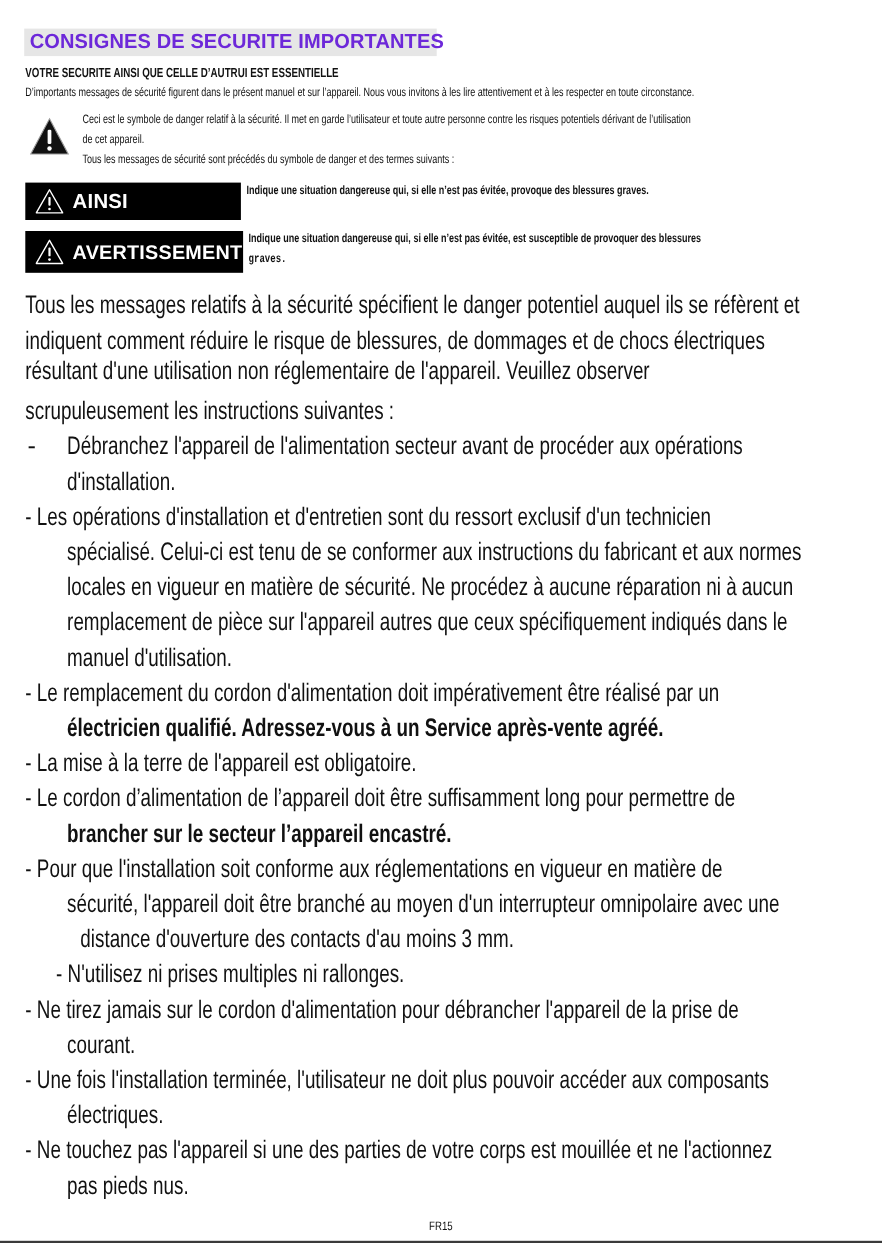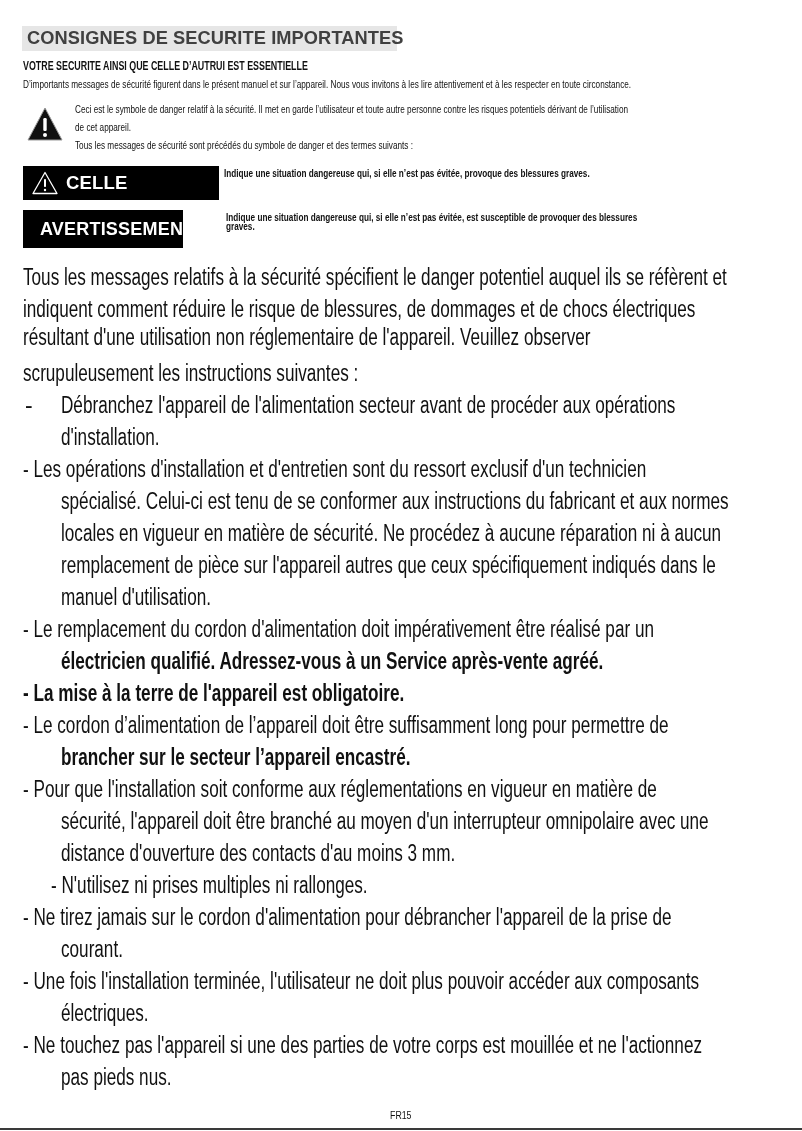--- a/index.html
+++ b/index.html
@@ -1,21 +1,21 @@
 <!DOCTYPE html>
 <html><head>
 <meta charset="utf-8">
 <style>
   html, body { margin: 0; padding: 0; background: #ffffff; }
   body { width: 802px; height: 1131px; position: relative; overflow: hidden; color: #111; font-family: "Liberation Sans", sans-serif; }
   .abs { position: absolute; white-space: nowrap; }
   .cond { display: inline-block; transform-origin: 0 0; }
 
   .title-band { position: absolute; left: 22px; top: 26px; width: 375px; height: 25px; background: #e6e6e6; }
-  .title { position: absolute; left: 27px; top: 27px; font-weight: bold; font-size: 18.5px; letter-spacing: 0.1px; color: #404040; }
+  .title { position: absolute; left: 27px; top: 27px; font-weight: bold; font-size: 18.5px; letter-spacing: 0.1px; color: #6d28d9; }
   .subtitle { position: absolute; left: 23px; top: 59px; font-weight: bold; font-size: 12px; text-decoration: underline; }
   .small { font-size: 11px; }
   .small-bold { font-size: 11px; font-weight: bold; }
 
   .warn-tri { position: absolute; left: 27px; top: 106px; width: 36px; height: 36px; }
 
   .label-box { position: absolute; background: #000; color: #fff; display: flex; align-items: center; }
   .label-box .lbl { font-weight: bold; font-size: 18.5px; letter-spacing: 0.2px; }
   .label-box svg { margin: 0 8px 0 9px; }
 
@@ -51,38 +51,38 @@
 <div class="abs small" style="left:75px; top:139px;">
   <span class="cond" style="transform:scaleX(0.745)">Tous les messages de sécurité sont précédés du symbole de danger et des termes suivants :</span>
 </div>
 
 <div class="label-box" style="left:23px; top:166px; width:196px; height:34px;">
   <svg width="26" height="24" viewBox="0 0 26 24">
     <polygon points="13,1.5 25,22.5 1,22.5" fill="none" stroke="#fff" stroke-width="1.3" stroke-linejoin="round"></polygon>
     <rect x="12" y="8" width="2" height="8" rx="0.8" fill="#fff"></rect>
     <circle cx="13" cy="19" r="1.2" fill="#fff"></circle>
   </svg>
-  <span class="lbl">CELLE</span>
+  <span class="lbl">AINSI</span>
 </div>
 <div class="abs small-bold" style="left:224px; top:167px;">
   <span class="cond" style="transform:scaleX(0.745)">Indique une situation dangereuse qui, si elle n’est pas évitée, provoque des blessures graves.</span>
 </div>
 
-<div class="label-box" style="left:23px; top:210px; width:160px; height:38px;">
+<div class="label-box" style="left:23px; top:210px; width:198px; height:38px;">
   <svg width="26" height="24" viewBox="0 0 26 24">
     <polygon points="13,1.5 25,22.5 1,22.5" fill="none" stroke="#fff" stroke-width="1.3" stroke-linejoin="round"></polygon>
     <rect x="12" y="8" width="2" height="8" rx="0.8" fill="#fff"></rect>
     <circle cx="13" cy="19" r="1.2" fill="#fff"></circle>
   </svg>
   <span class="lbl" style="font-size:18px">AVERTISSEMENT</span>
 </div>
 <div class="abs small-bold" style="left:226px; top:211px;">
   <span class="cond" style="transform:scaleX(0.745)">Indique une situation dangereuse qui, si elle n’est pas évitée, est susceptible de provoquer des blessures</span>
 </div>
-<div class="abs small-bold" style="left:226px; top:220px;">
+<div class="abs small-bold" style="left:226px; top:230px;font-family:Liberation Mono, monospace;">
   <span class="cond" style="transform:scaleX(0.745)">graves.</span>
 </div>
 
 <div class="abs body-text" style="left:23px; top:264px;"><span class="cond" style="transform:scaleX(0.745)">Tous les messages relatifs à la sécurité spécifient le danger potentiel auquel ils se réfèrent et</span></div>
 <div class="abs body-text" style="left:23px; top:296px;"><span class="cond" style="transform:scaleX(0.745)">indiquent comment réduire le risque de blessures, de dommages et de chocs électriques</span></div>
 <div class="abs body-text" style="left:23px; top:324px;"><span class="cond" style="transform:scaleX(0.745)">résultant d'une utilisation non réglementaire de l'appareil. Veuillez observer</span></div>
 <div class="abs body-text" style="left:23px; top:360px;"><span class="cond" style="transform:scaleX(0.745)">scrupuleusement les instructions suivantes :</span></div>
 
 <div class="abs body-text" style="left:25px; top:392px;"><span>-</span></div>
 <div class="abs body-text" style="left:61px; top:392px;"><span class="cond" style="transform:scaleX(0.745)">Débranchez l'appareil de l'alimentation secteur avant de procéder aux opérations</span></div>
@@ -90,28 +90,28 @@
 
 <div class="abs body-text" style="left:23px; top:456px;"><span class="cond" style="transform:scaleX(0.745)"><span>-</span> <span>Les opérations d'installation et d'entretien sont du ressort exclusif d'un technicien</span></span></div>
 <div class="abs body-text" style="left:61px; top:488px;"><span class="cond" style="transform:scaleX(0.745)">spécialisé. Celui-ci est tenu de se conformer aux instructions du fabricant et aux normes</span></div>
 <div class="abs body-text" style="left:61px; top:520px;"><span class="cond" style="transform:scaleX(0.745)">locales en vigueur en matière de sécurité. Ne procédez à aucune réparation ni à aucun</span></div>
 <div class="abs body-text" style="left:61px; top:552px;"><span class="cond" style="transform:scaleX(0.745)">remplacement de pièce sur l'appareil autres que ceux spécifiquement indiqués dans le</span></div>
 <div class="abs body-text" style="left:61px; top:584px;text-align:right;"><span class="cond" style="transform:scaleX(0.745)">manuel d'utilisation.</span></div>
 
 <div class="abs body-text" style="left:23px; top:616px;"><span class="cond" style="transform:scaleX(0.745)"><span>-</span> <span>Le remplacement du cordon d'alimentation doit impérativement être réalisé par un</span></span></div>
 <div class="abs body-text" style="left:61px; top:648px;font-weight:bold;"><span class="cond" style="transform:scaleX(0.745)">électricien qualifié. Adressez-vous à un Service après-vente agréé.</span></div>
 
-<div class="abs body-text" style="left:23px; top:680px;font-weight:bold;"><span class="cond" style="transform:scaleX(0.745)"><span>-</span> <span>La mise à la terre de l'appareil est obligatoire.</span></span></div>
+<div class="abs body-text" style="left:23px; top:680px;"><span class="cond" style="transform:scaleX(0.745)"><span>-</span> <span>La mise à la terre de l'appareil est obligatoire.</span></span></div>
 
 <div class="abs body-text" style="left:23px; top:712px;"><span class="cond" style="transform:scaleX(0.745)"><span>-</span> <span>Le cordon d’alimentation de l’appareil doit être suffisamment long pour permettre de</span></span></div>
 <div class="abs body-text" style="left:61px; top:744px;font-weight:bold;"><span class="cond" style="transform:scaleX(0.745)">brancher sur le secteur l’appareil encastré.</span></div>
 
 <div class="abs body-text" style="left:23px; top:776px;"><span class="cond" style="transform:scaleX(0.745)"><span>-</span> <span>Pour que l'installation soit conforme aux réglementations en vigueur en matière de</span></span></div>
 <div class="abs body-text" style="left:61px; top:808px;"><span class="cond" style="transform:scaleX(0.745)">sécurité, l'appareil doit être branché au moyen d'un interrupteur omnipolaire avec une</span></div>
-<div class="abs body-text" style="left:61px; top:840px;"><span class="cond" style="transform:scaleX(0.745)">distance d'ouverture des contacts d'au moins 3 mm.</span></div>
+<div class="abs body-text" style="left:73px; top:840px;"><span class="cond" style="transform:scaleX(0.745)">distance d'ouverture des contacts d'au moins 3 mm.</span></div>
 
 <div class="abs body-text" style="left:23px; top:872px;margin-left:28px;"><span class="cond" style="transform:scaleX(0.745)"><span>-</span> <span>N'utilisez ni prises multiples ni rallonges.</span></span></div>
 
 <div class="abs body-text" style="left:23px; top:904px;"><span class="cond" style="transform:scaleX(0.745)"><span>-</span> <span>Ne tirez jamais sur le cordon d'alimentation pour débrancher l'appareil de la prise de</span></span></div>
 <div class="abs body-text" style="left:61px; top:936px;"><span class="cond" style="transform:scaleX(0.745)">courant.</span></div>
 
 <div class="abs body-text" style="left:23px; top:968px;"><span class="cond" style="transform:scaleX(0.745)"><span>-</span> <span>Une fois l'installation terminée, l'utilisateur ne doit plus pouvoir accéder aux composants</span></span></div>
 <div class="abs body-text" style="left:61px; top:1000px;"><span class="cond" style="transform:scaleX(0.745)">électriques.</span></div>
 
 <div class="abs body-text" style="left:23px; top:1032px;"><span class="cond" style="transform:scaleX(0.745)"><span>-</span> <span>Ne touchez pas l'appareil si une des parties de votre corps est mouillée et ne l'actionnez</span></span></div>

